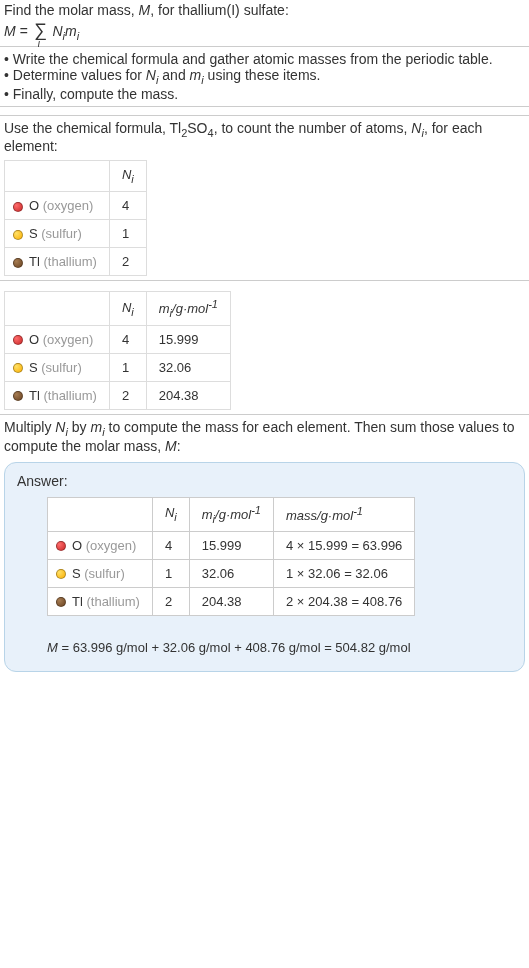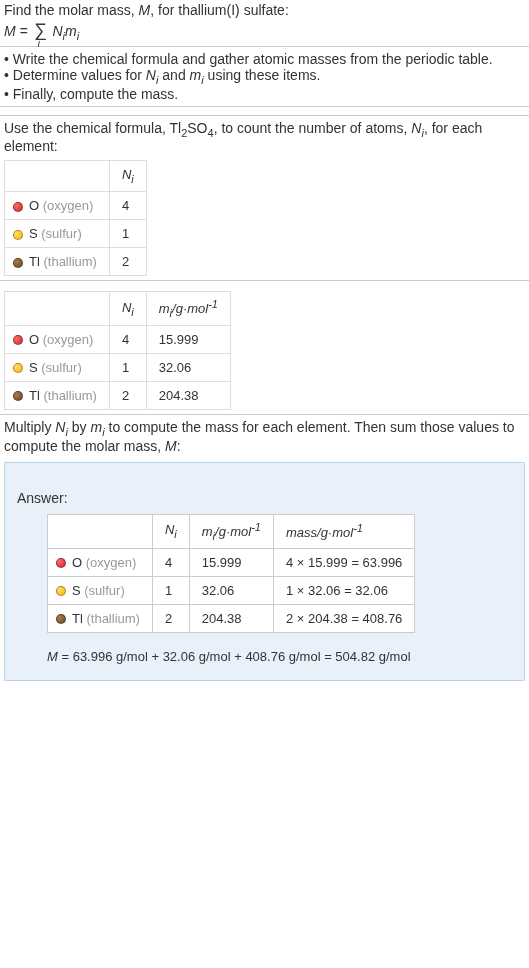--- a/index.html
+++ b/index.html
@@ -60,33 +60,33 @@
       vertical-align: middle;
       border: 1px solid rgba(0,0,0,0.3);
     }
     .dot-o { background: radial-gradient(circle at 30% 30%, #ff6b6b, #c92a2a); }
     .dot-s { background: radial-gradient(circle at 30% 30%, #ffe066, #fab005); }
     .dot-tl { background: radial-gradient(circle at 30% 30%, #a67c52, #6b4423); }
     .gray { color: #999; }
     .answer-box {
       background: #e8f1fa;
       border: 1px solid #b8d4e8;
-      border-radius: 1px;
-      padding: 27px 12px 16px 12px;
+      border-radius: 12px;
+      padding: 10px 12px 16px 12px;
       margin: 6px 4px;
     }
     .answer-box table {
       background: #fff;
       margin-left: 30px;
     }
     .answer-box th, .answer-box td {
       border: 1px solid #ccc;
     }
     .final-eq {
-      margin-top: 16px;
+      margin-top: 24px;
       margin-left: 30px;
       font-style: italic;
       font-size: 13px;
     }
     .chem-sub { vertical-align: sub; font-size: 11px; }
   </style>
 </head>
 <body>
 
 <div class="section">

